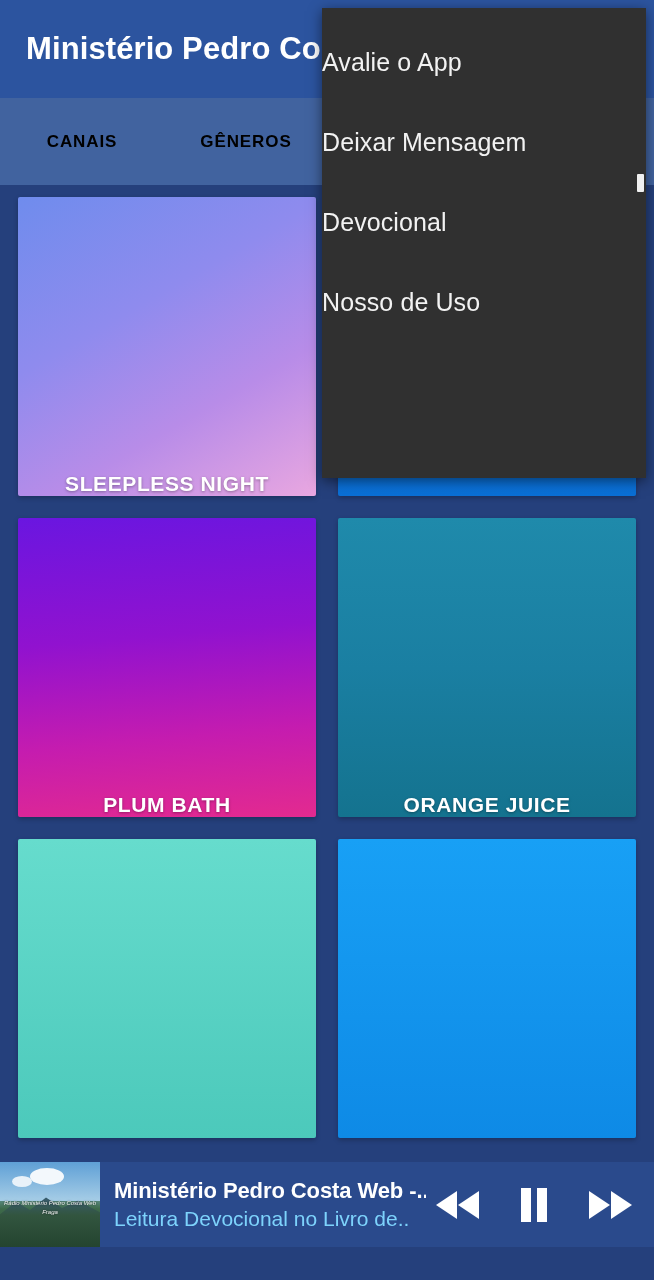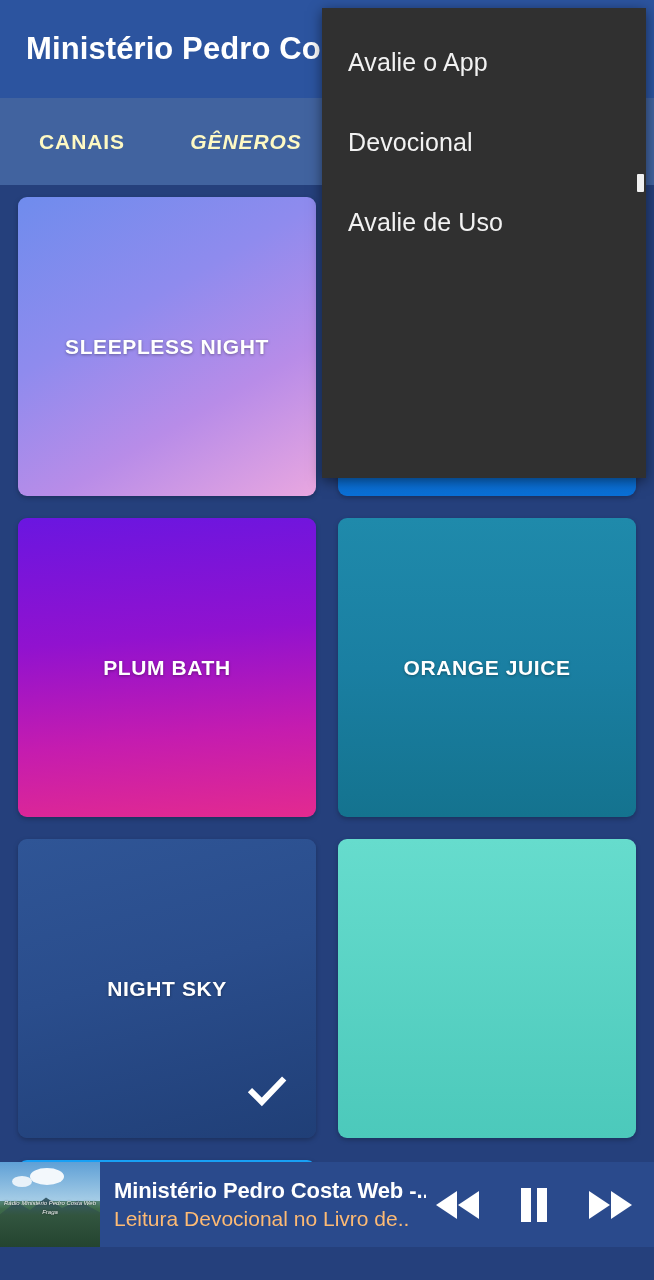--- a/index.html
+++ b/index.html
@@ -47,48 +47,48 @@
     width: 654px;
     height: 87px;
     background: #41639f;
     display: flex;
     align-items: center;
     z-index: 4;
   }
   .tab {
     flex: 0 0 auto;
     text-align: center;
-    color: #fef9c3;
-    font-size: 21px;
+    color: #000000;
+    font-size: 17px;
     font-weight: bold;
     letter-spacing: 0.9px;
   }
   .tab-canais { width: 164px; }
-  .tab-generos { width: 164px; font-style: italic; }
+  .tab-generos { width: 164px; }
   .tab-third { width: 164px; }
 
   
   .grid {
     position: absolute;
     top: 197px;
     left: 0;
     width: 654px;
     padding: 0 18px;
     display: grid;
     grid-template-columns: 1fr 1fr;
     column-gap: 22px;
     row-gap: 22px;
     z-index: 1;
   }
   .card {
     position: relative;
     height: 299px;
-    border-radius: 9px;
-    display: flex;
-    align-items: center;
+    border-radius: 2px;
+    display: flex;
+    align-items: flex-end;
     justify-content: center;
     overflow: hidden;
     box-shadow: 0 2px 5px rgba(0,0,0,0.25);
   }
   .card-label {
     color: #ffffff;
     font-size: 21px;
     font-weight: bold;
     letter-spacing: 0.6px;
     text-align: center;
@@ -138,21 +138,20 @@
     height: 470px;
     background: #303030;
     z-index: 40;
     box-shadow: 0 3px 12px rgba(0,0,0,0.5);
     padding-top: 14px;
   }
   .menu-item {
     height: 80px;
     display: flex;
     align-items: center;
-    padding-left: 26px;
     color: #f2f2f2;
     font-size: 25px;
     white-space: nowrap;
     letter-spacing: 0.1px;
   }
   .menu-scrollbar {
     position: absolute;
     right: 2px;
     top: 166px;
     width: 7px;
@@ -232,21 +231,21 @@
   }
   .player-title {
     color: #ffffff;
     font-size: 22px;
     font-weight: bold;
     white-space: nowrap;
     overflow: hidden;
     letter-spacing: -0.1px;
   }
   .player-subtitle {
-    color: #fdba74;
+    color: #7dd3fc;
     font-size: 21px;
     white-space: nowrap;
     overflow: hidden;
     margin-top: 3px;
   }
   .player-controls {
     flex: 0 0 auto;
     display: flex;
     align-items: center;
     gap: 24px;
@@ -287,46 +286,43 @@
 
 
     <div class="card surf-plum">
       <div class="card-label">PLUM BATH</div>
     </div>
 
     <div class="card surf-teal">
       <div class="card-label">ORANGE JUICE</div>
     </div>
 
-    <div class="card surf-nightsky">
-      <div class="card-label">NIGHT SKY</div>
-      <svg class="card-check" viewBox="0 0 24 24">
-        <path d="M4.2 12.6 L9.3 17.7 L19.9 6.6" fill="none" stroke="#ffffff" stroke-width="3.1" stroke-linecap="square" stroke-linejoin="miter"></path>
-      </svg>
-    </div>
 
     <div class="card surf-mint">
       <div class="card-label"></div>
     </div>
 
     <div class="card surf-skyblue">
       <div class="card-label"></div>
     </div>
 
   </div>
 
   <div class="menu">
     <div class="menu-item">
       <span>Avalie o App</span>
     </div>
     <div class="menu-item">
+      <span>Deixar Mensagem</span>
+    </div>
+    <div class="menu-item">
       <span>Devocional</span>
     </div>
     <div class="menu-item">
-      <span>Avalie de Uso</span>
+      <span>Nosso de Uso</span>
     </div>
     <div class="menu-scrollbar"></div>
   </div>
 
   <div class="player">
 
     <div class="player-art">
       <div class="art-sky"></div>
       <div class="art-cloud-a"></div>
       <div class="art-cloud-b"></div>

